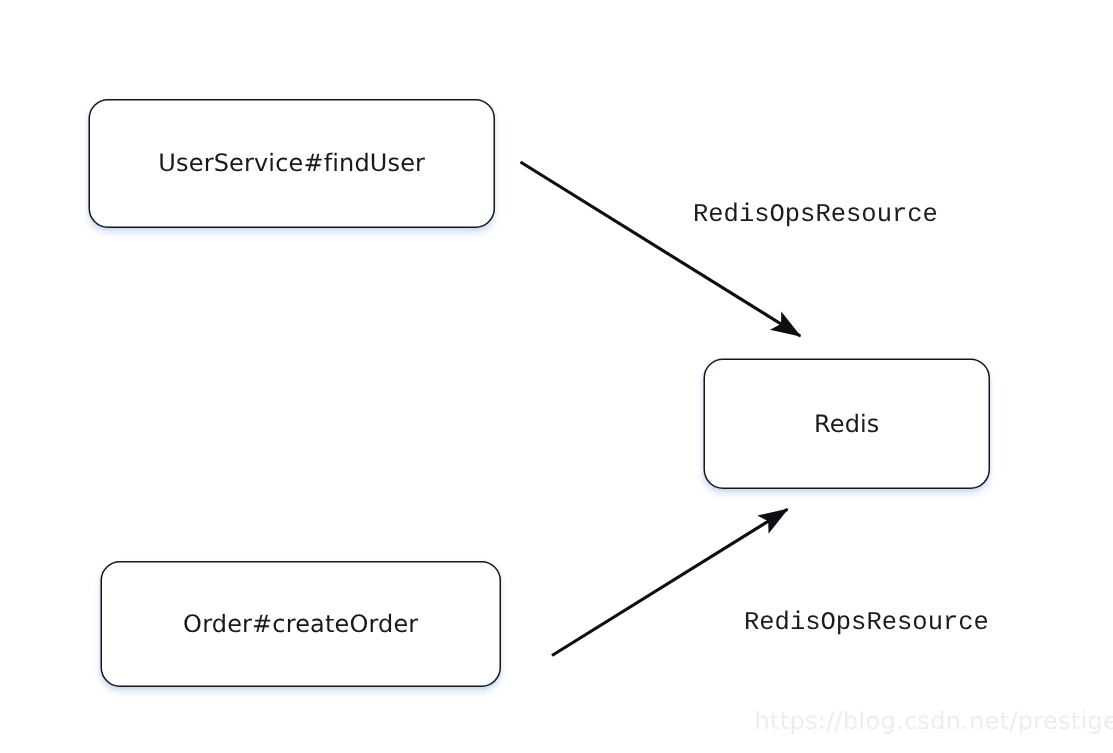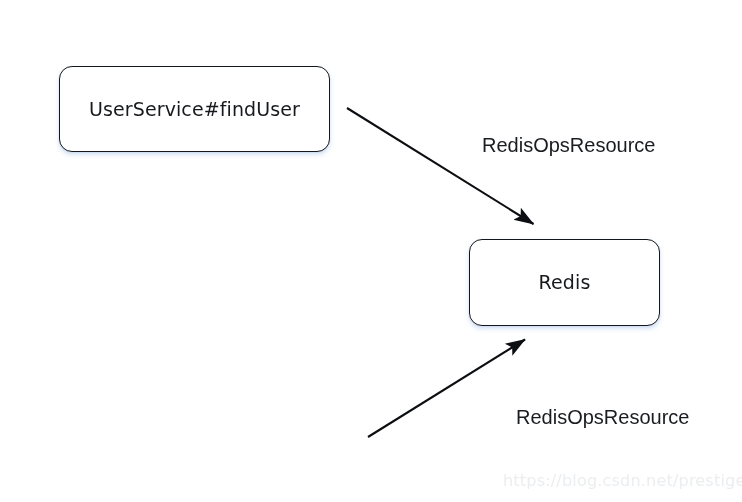--- a/index.html
+++ b/index.html
@@ -24,21 +24,21 @@
     border: 1.3px solid #14171c;
     border-radius: 13px;
     display: flex;
     align-items: center;
     justify-content: center;
     box-shadow: 0 3px 5px rgba(120, 160, 220, 0.28),
                 0 1px 2px rgba(140, 175, 225, 0.22);
   }
   .node-label {
     font-family: "DejaVu Sans", sans-serif;
-    font-size: 19px;
+    font-size: 16px;
     color: #17191d;
     letter-spacing: 0.1px;
     line-height: 1;
     white-space: nowrap;
   }
   #node-user-service {
     left: 59px;
     top: 66px;
     width: 271px;
     height: 86px;
@@ -60,26 +60,25 @@
   #edges {
     position: absolute;
     left: 0;
     top: 0;
     width: 742px;
     height: 502px;
     pointer-events: none;
   }
   .edge-label {
     position: absolute;
-    font-family: Liberation Sans, sans-serif;
-    font-size: 20px;
+    font-family: Liberation Mono, monospace;
+    font-size: 17px;
     color: #1a1c20;
     white-space: nowrap;
     line-height: 1;
-    margin-left: 20px;
   }
   #edge-label-top {
     left: 462px;
     top: 135px;
   }
   #edge-label-bottom {
     left: 496px;
     top: 407px;
   }
   #watermark {
@@ -111,20 +110,23 @@
   </svg>
 
   <div class="node" id="node-user-service">
     <span class="node-label">UserService#findUser</span>
   </div>
 
   <div class="node" id="node-redis">
     <span class="node-label">Redis</span>
   </div>
 
+  <div class="node" id="node-order">
+    <span class="node-label">Order#createOrder</span>
+  </div>
 
   <div class="edge-label" id="edge-label-top">RedisOpsResource</div>
 
   <div class="edge-label" id="edge-label-bottom">RedisOpsResource</div>
 
   <div id="watermark">https://blog.csdn.net/prestigeding</div>
 
 </div>
 
 </body></html>

